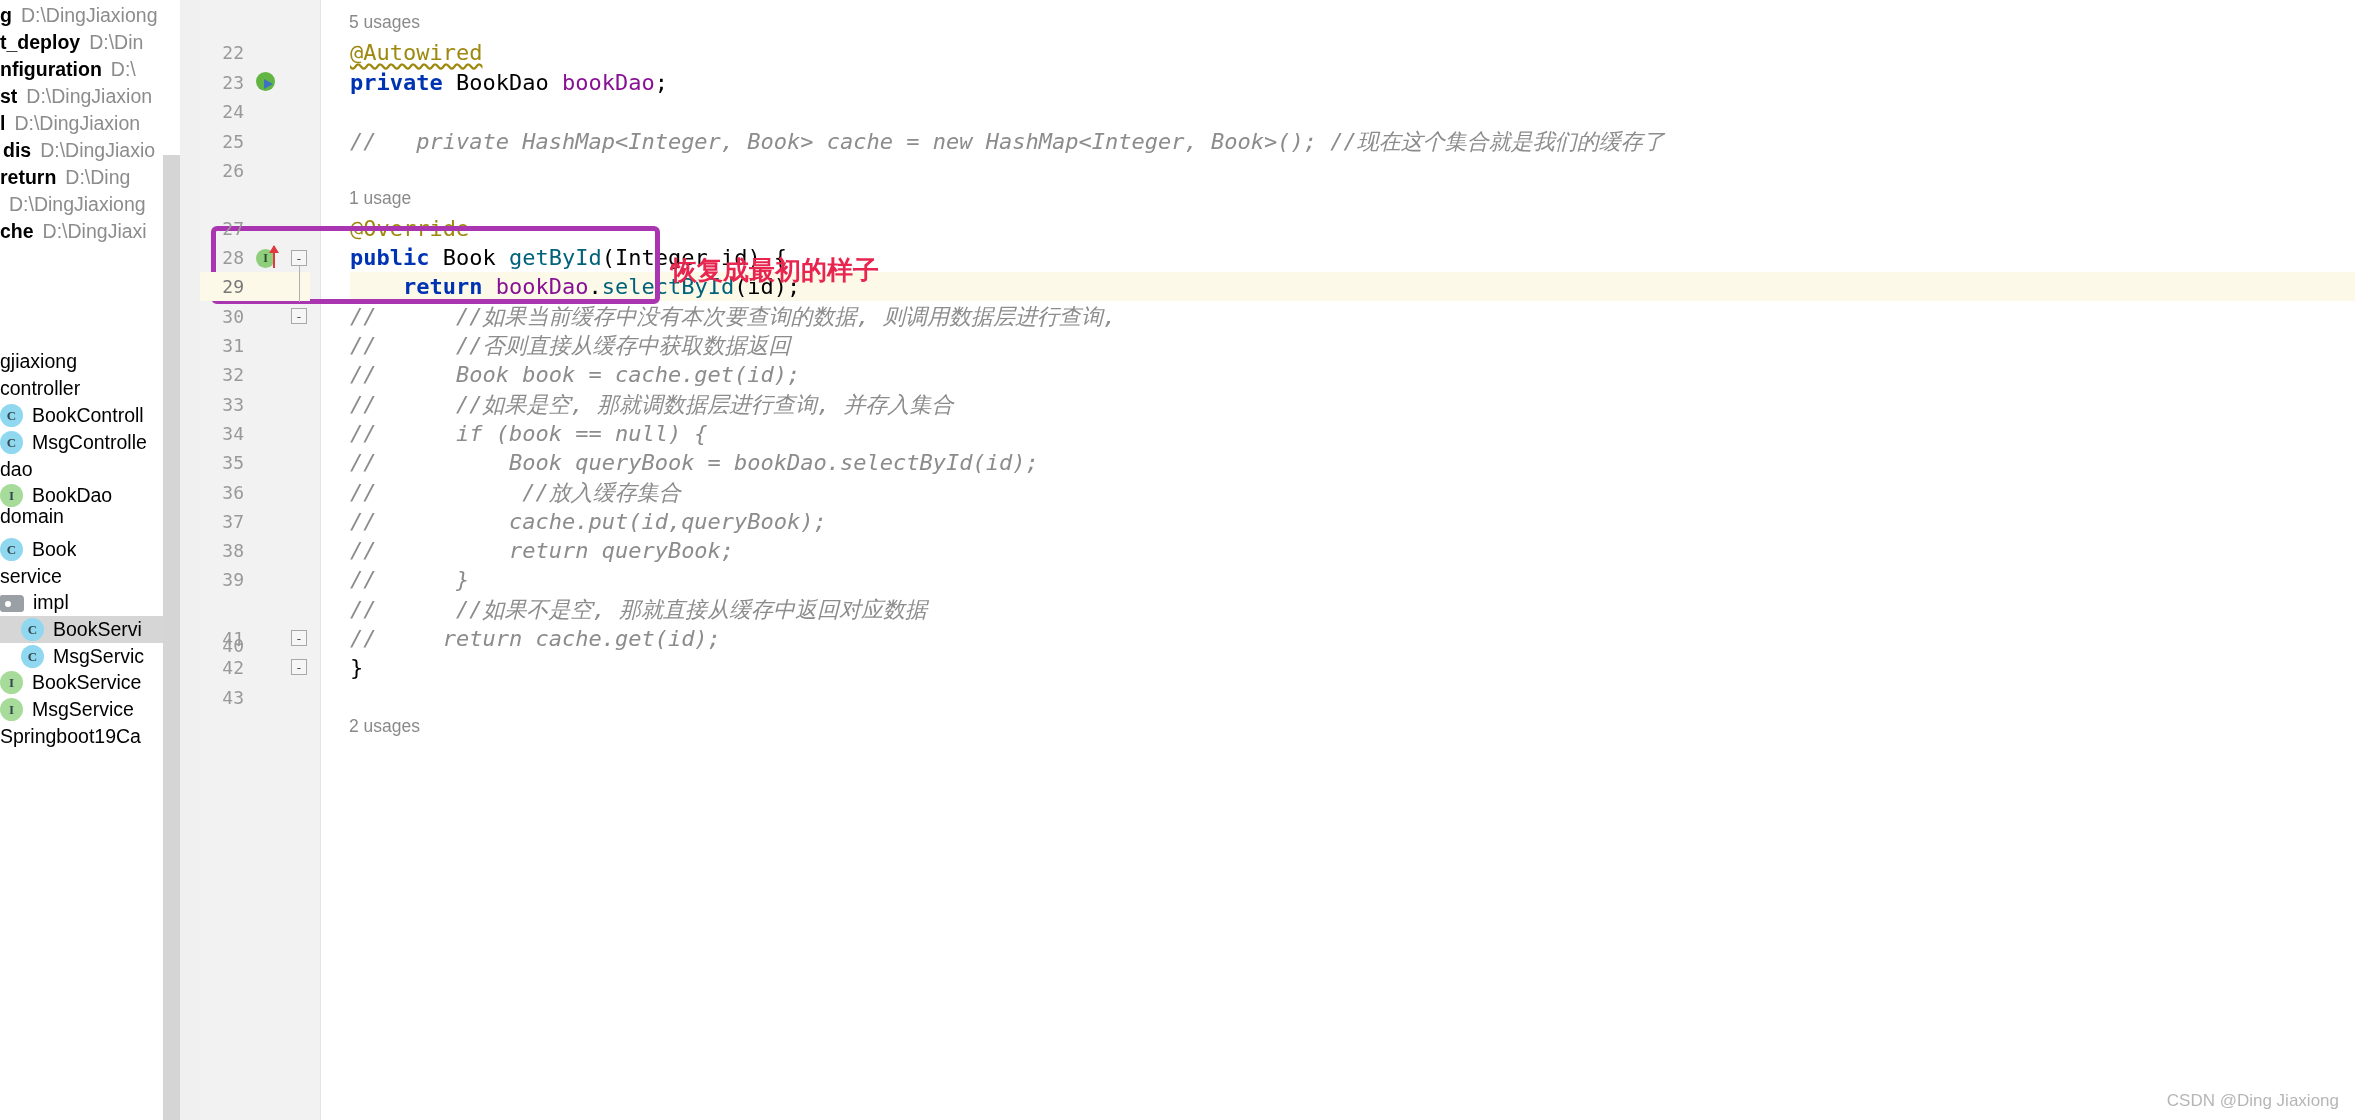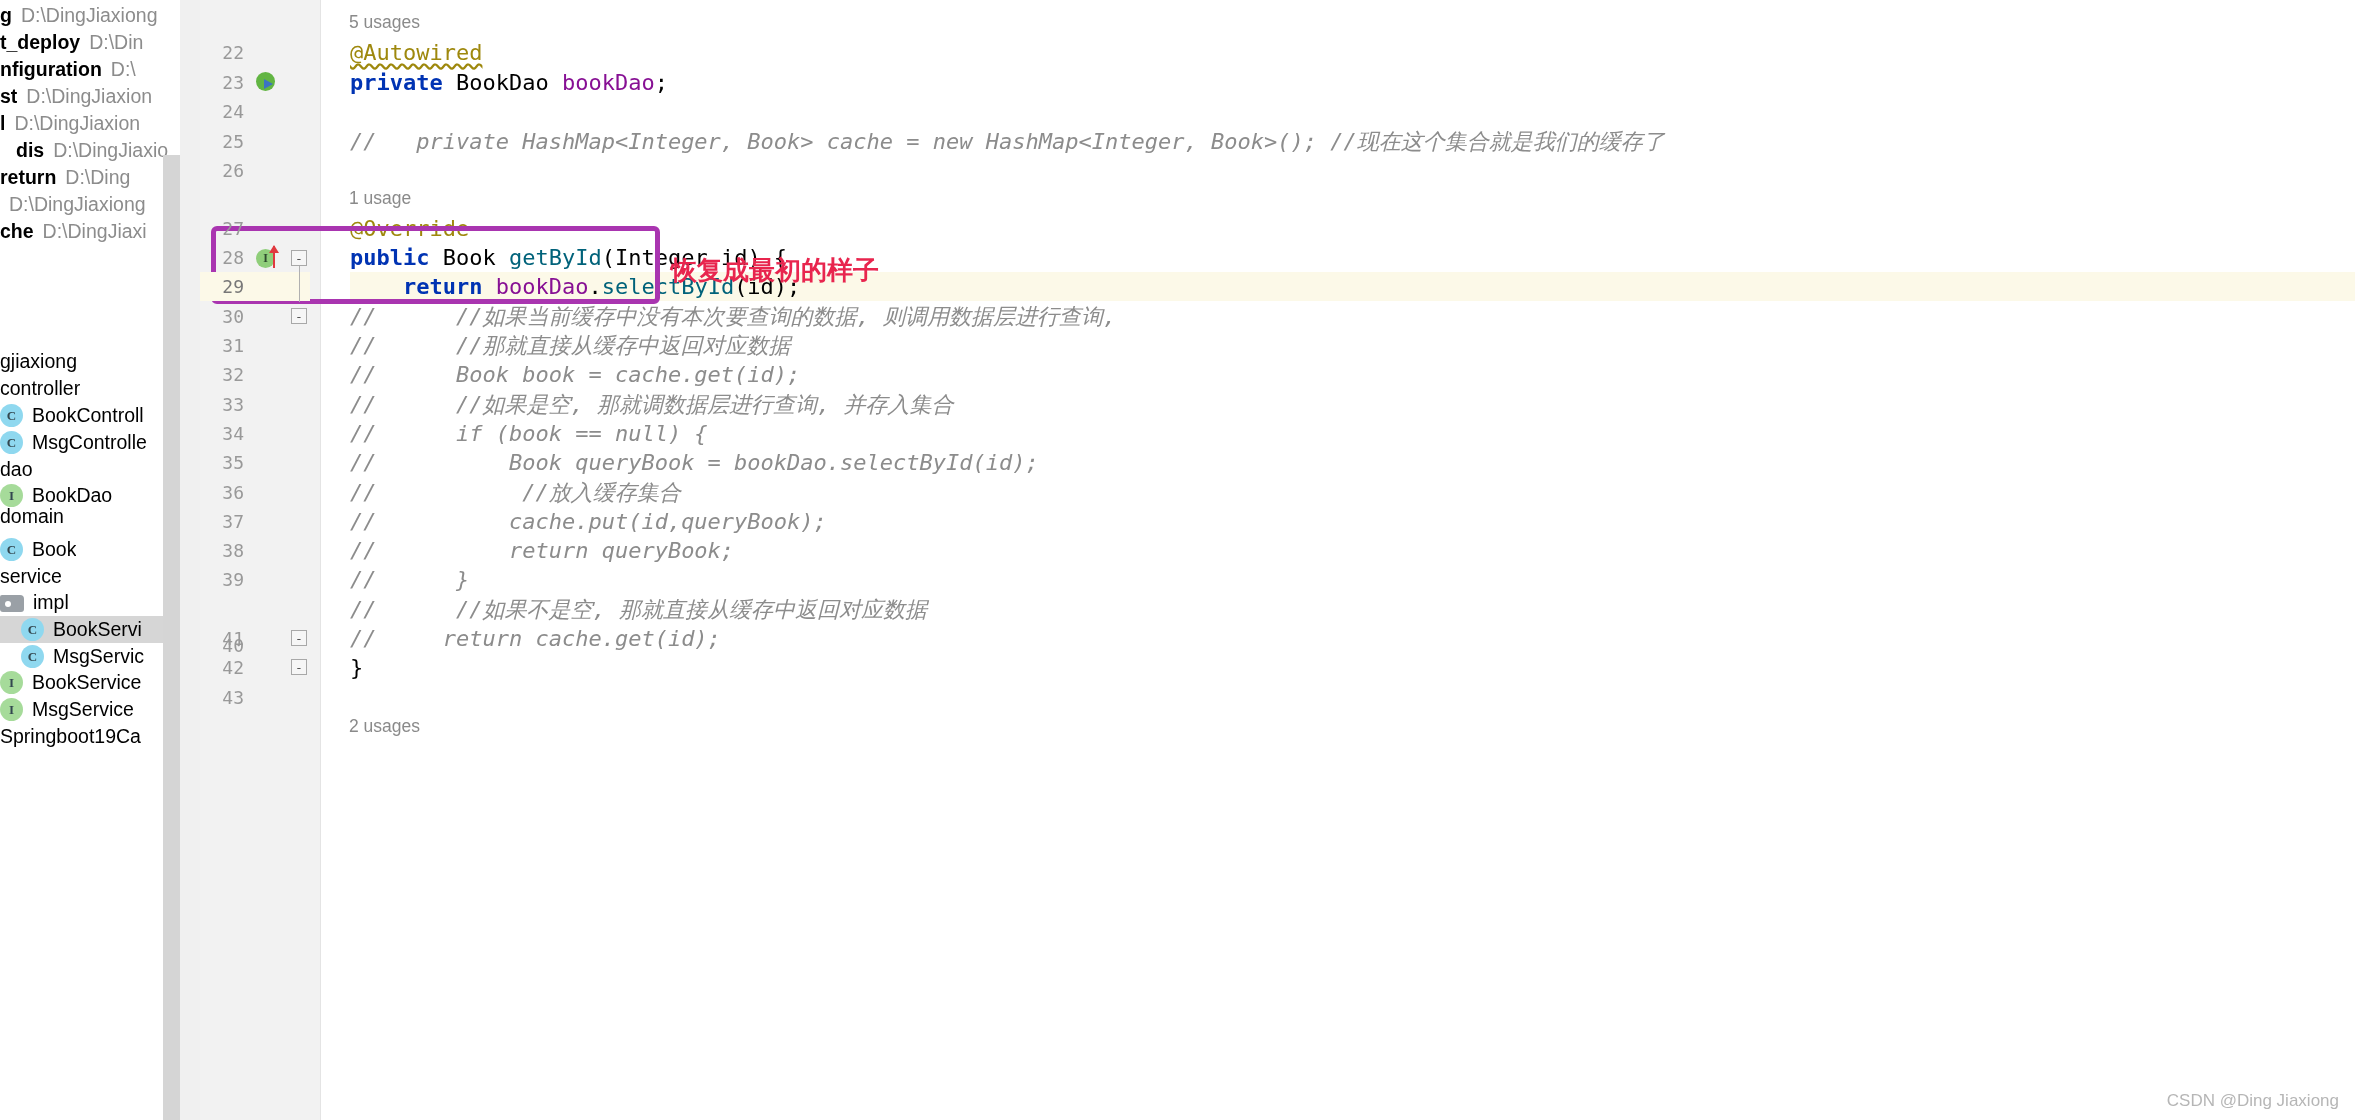--- a/index.html
+++ b/index.html
@@ -299,21 +299,21 @@
         <span class="mod-path">D:\</span>
       </div>
       <div class="tree-row" style="top: 83px; padding-left: 0px;">
         <span class="mod-name">st</span>
         <span class="mod-path">D:\DingJiaxion</span>
       </div>
       <div class="tree-row" style="top: 110px; padding-left: 0px;">
         <span class="mod-name">l</span>
         <span class="mod-path">D:\DingJiaxion</span>
       </div>
-      <div class="tree-row" style="top: 137px; padding-left: 16px; justify-content: flex-end;">
+      <div class="tree-row" style="top: 137px; padding-left: 3px; justify-content: flex-end;">
         <span class="mod-name">dis</span>
         <span class="mod-path">D:\DingJiaxio</span>
       </div>
       <div class="tree-row" style="top: 164px; padding-left: 0px;">
         <span class="mod-name">return</span>
         <span class="mod-path">D:\Ding</span>
       </div>
       <div class="tree-row" style="top: 191px; padding-left: 0px;">
         <span class="mod-name"></span>
         <span class="mod-path">D:\DingJiaxiong</span>
@@ -383,21 +383,21 @@
   <div id="gutter2"></div>
 
   <div id="code">
       <div class="code-line" style="top: 38px; left: 29px;"><span class="anno-wavy">@Autowired</span></div>
       <div class="code-line" style="top: 68px; left: 29px;"><span class="kw">private </span><span class="type">BookDao </span><span class="field">bookDao</span><span class="punc">;</span></div>
       <div class="code-line" style="top: 127px; left: 29px;"><span class="cmt">//   private HashMap&lt;Integer, Book&gt; cache = new HashMap&lt;Integer, Book&gt;(); //现在这个集合就是我们的缓存了</span></div>
       <div class="code-line" style="top: 214px; left: 29px;"><span class="anno">@Override</span></div>
       <div class="code-line" style="top: 243px; left: 29px;"><span class="kw">public </span><span class="type">Book </span><span class="method">getById</span><span class="punc">(</span><span class="type">Integer</span><span class="punc"> id) {</span></div>
       <div class="code-line current-line" style="top: 272px; left: 29px;"><span class="punc">    </span><span class="kw">return </span><span class="field">bookDao</span><span class="punc">.</span><span class="method">selectById</span><span class="punc">(id);</span></div>
       <div class="code-line" style="top: 302px; left: 29px;"><span class="cmt">//      //如果当前缓存中没有本次要查询的数据, 则调用数据层进行查询,</span></div>
-      <div class="code-line" style="top: 331px; left: 29px;"><span class="cmt">//      //那就直接从缓存中返回对应数据</span></div>
+      <div class="code-line" style="top: 331px; left: 29px;"><span class="cmt">//      //否则直接从缓存中获取数据返回</span></div>
       <div class="code-line" style="top: 390px; left: 29px;"><span class="cmt">//      //如果是空, 那就调数据层进行查询, 并存入集合</span></div>
       <div class="code-line" style="top: 360px; left: 29px;"><span class="cmt">//      Book book = cache.get(id);</span></div>
       <div class="code-line" style="top: 419px; left: 29px;"><span class="cmt">//      if (book == null) {</span></div>
       <div class="code-line" style="top: 448px; left: 29px;"><span class="cmt">//          Book queryBook = bookDao.selectById(id);</span></div>
       <div class="code-line" style="top: 478px; left: 29px;"><span class="cmt">//           //放入缓存集合</span></div>
       <div class="code-line" style="top: 507px; left: 29px;"><span class="cmt">//          cache.put(id,queryBook);</span></div>
       <div class="code-line" style="top: 536px; left: 29px;"><span class="cmt">//          return queryBook;</span></div>
       <div class="code-line" style="top: 565px; left: 29px;"><span class="cmt">//      }</span></div>
       <div class="code-line" style="top: 595px; left: 29px;"><span class="cmt">//      //如果不是空, 那就直接从缓存中返回对应数据</span></div>
       <div class="code-line" style="top: 624px; left: 29px;"><span class="cmt">//     return cache.get(id);</span></div>

